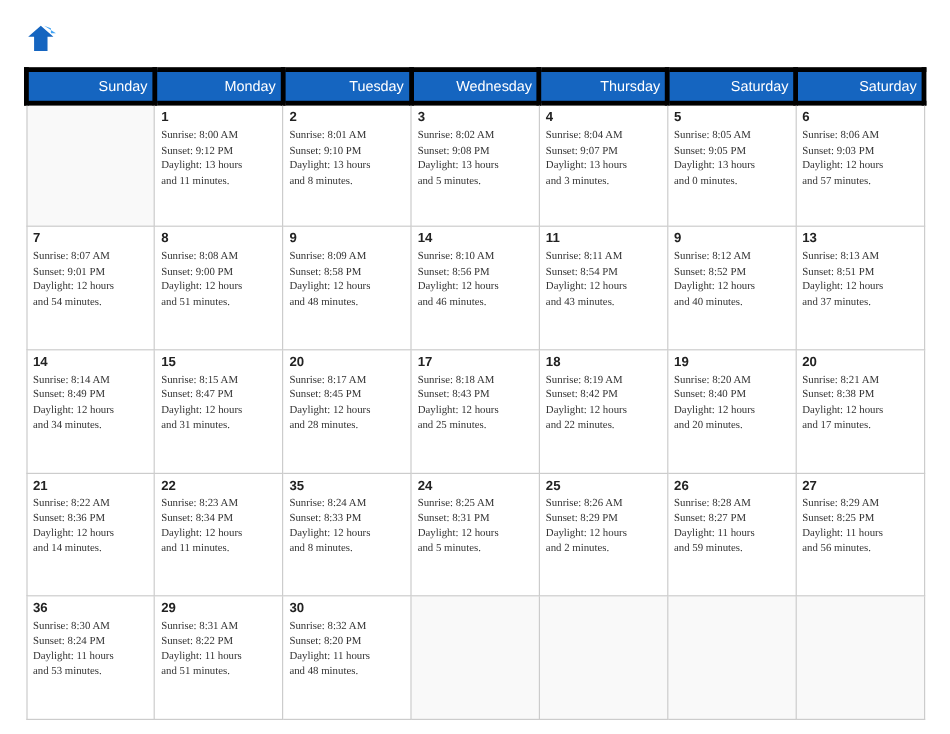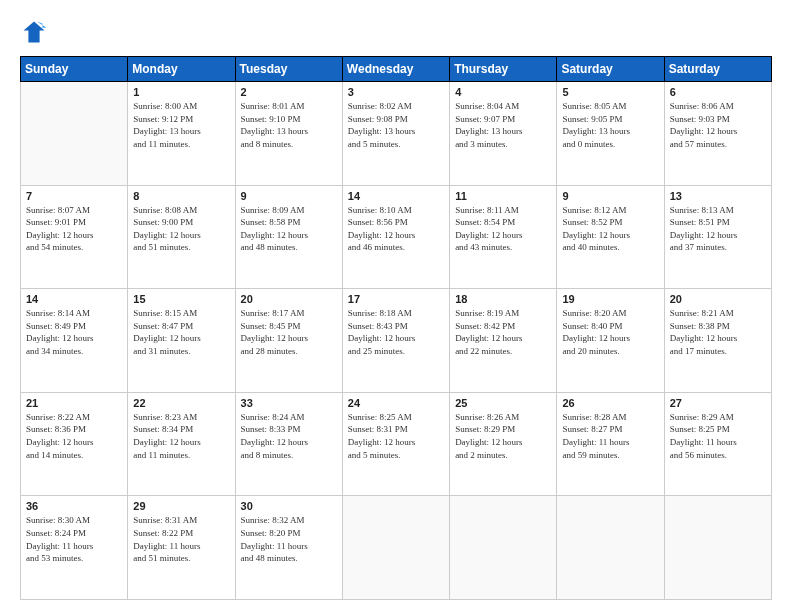--- a/index.html
+++ b/index.html
@@ -58,24 +58,24 @@
       flex: 1;
       border: 1px solid #ccc;
       border-collapse: collapse;
       width: 100%;
       table-layout: fixed;
     }
     .calendar th {
       background-color: #1565c0;
       color: #fff;
       font-size: 12px;
-      font-weight: bold;
-      text-align: left;
+      font-weight: normal;
+      text-align: right;
       padding: 5px 4px;
-      border: 1px solid #000000;
+      border: 4px solid #000000;
     }
     .calendar td {
       border: 1px solid #ccc;
       vertical-align: top;
       padding: 4px 5px;
       font-size: 9.5px;
       color: #333;
       height: 82px;
     }
     .day-num {
@@ -222,21 +222,21 @@
         <tr class="week-row">
           <td>
             <span class="day-num">21</span>
             <div class="day-info">Sunrise: 8:22 AM<br>Sunset: 8:36 PM<br>Daylight: 12 hours<br>and 14 minutes.</div>
           </td>
           <td>
             <span class="day-num">22</span>
             <div class="day-info">Sunrise: 8:23 AM<br>Sunset: 8:34 PM<br>Daylight: 12 hours<br>and 11 minutes.</div>
           </td>
           <td>
-            <span class="day-num">33</span>
+            <span class="day-num">35</span>
             <div class="day-info">Sunrise: 8:24 AM<br>Sunset: 8:33 PM<br>Daylight: 12 hours<br>and 8 minutes.</div>
           </td>
           <td>
             <span class="day-num">24</span>
             <div class="day-info">Sunrise: 8:25 AM<br>Sunset: 8:31 PM<br>Daylight: 12 hours<br>and 5 minutes.</div>
           </td>
           <td>
             <span class="day-num">25</span>
             <div class="day-info">Sunrise: 8:26 AM<br>Sunset: 8:29 PM<br>Daylight: 12 hours<br>and 2 minutes.</div>
           </td>

